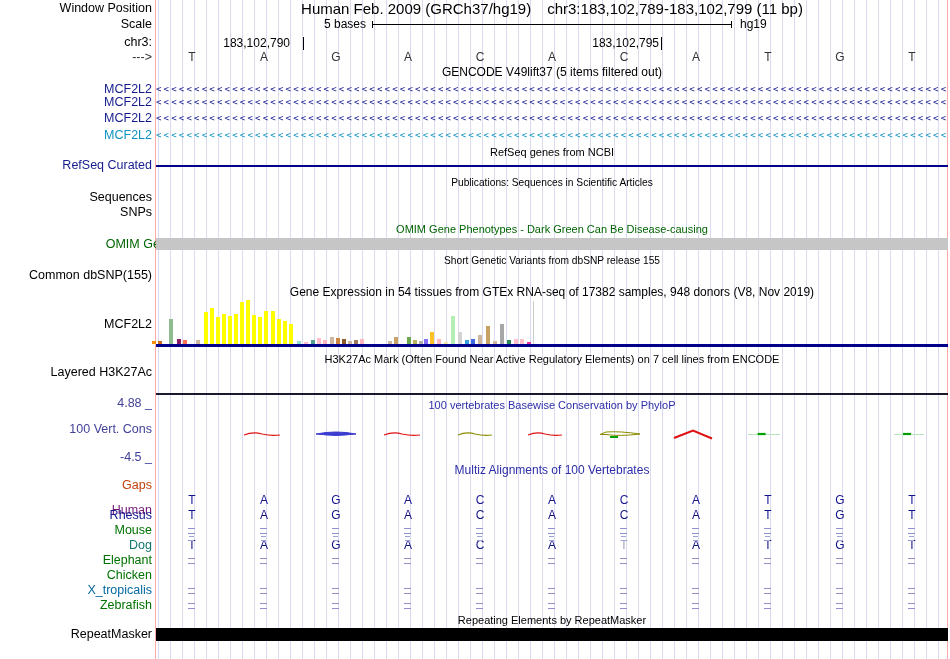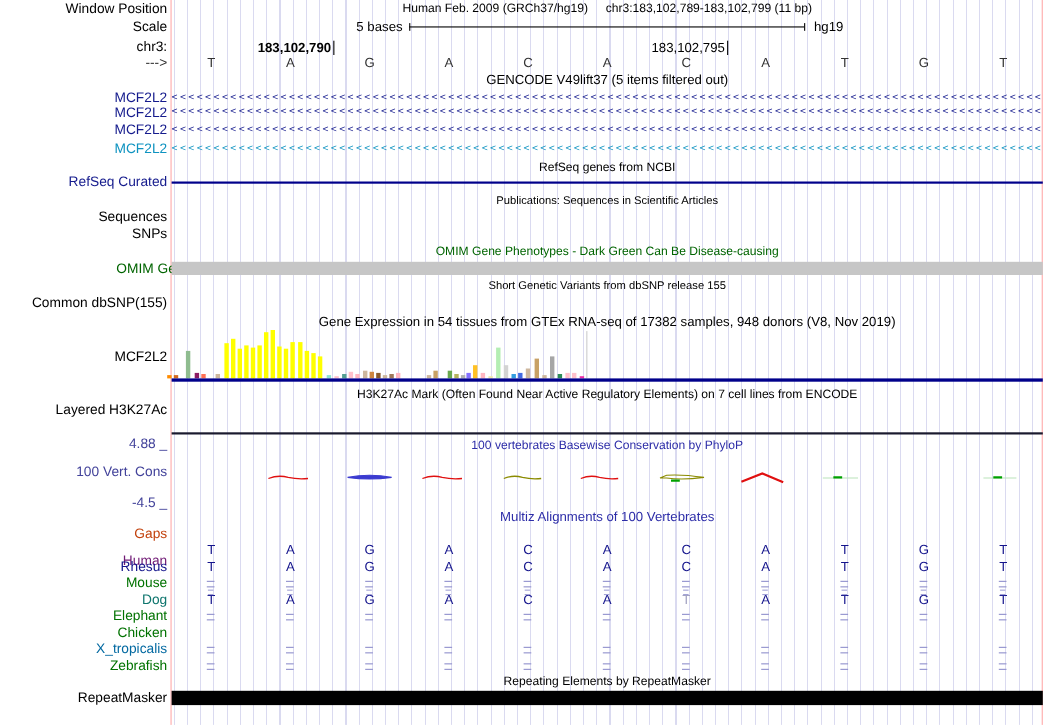--- a/index.html
+++ b/index.html
@@ -17,21 +17,21 @@
   .hline{left:156px;width:792px;}
   .tick{width:1px;height:13px;background:#000;}
   .num{font-size:12px;line-height:13px;text-align:right;}
   .base-cell{width:72px;text-align:center;font-size:12px;line-height:13px;color:#333;}
   .arrows{left:156px;width:792px;height:12px;overflow:hidden;white-space:nowrap;
     font-family:"DejaVu Sans Mono",monospace;font-size:9px;line-height:12px;letter-spacing:2.2px;}
   .mz-letter{width:72px;text-align:center;font-size:12px;line-height:13px;}
   .eq{width:7px;height:4px;border-top:1px solid #9090cc;border-bottom:1px solid #9090cc;}
   .gapmark{width:5px;height:3px;border-top:1px solid #a2a2d6;border-bottom:1px solid #a2a2d6;}
   .bar{width:4px;}
-  .hdr{font-size:11px;line-height:13px;white-space:nowrap;}
+  .hdr{font-size:15px;line-height:13px;white-space:nowrap;}
 </style>
 </head>
 <body>
 
 <div class="abs" id="gridlines"></div>
 <div class="abs pink-line" style="left:155px;"></div>
 <div class="abs pink-line" style="left:947px;"></div>
 
 <div class="abs llabel" style="top:2px;">Window Position</div>
 <div class="abs hdr" style="left:156px;top:2px;width:792px;text-align:center;">
@@ -39,21 +39,21 @@
 </div>
 
 <div class="abs llabel" style="top:18px;">Scale</div>
 <div class="abs" style="left:300px;top:18px;width:66px;text-align:right;font-size:12px;line-height:13px;">5 bases</div>
 <div class="abs" style="left:372px;top:24px;width:359px;height:1px;background:#000;"></div>
 <div class="abs" style="left:372px;top:21px;width:1px;height:7px;background:#000;"></div>
 <div class="abs" style="left:731px;top:21px;width:1px;height:7px;background:#000;"></div>
 <div class="abs" style="left:740px;top:18px;font-size:12px;line-height:13px;">hg19</div>
 
 <div class="abs llabel" style="top:36px;">chr3:</div>
-<div class="abs num" style="left:180px;top:37px;width:121px;font-weight:bold;">183,102,790</div>
+<div class="abs num" style="left:169px;top:37px;width:121px;">183,102,790</div>
 <div class="abs tick" style="left:303px;top:37px;"></div>
 <div class="abs num" style="left:538px;top:37px;width:121px;">183,102,795</div>
 <div class="abs tick" style="left:661px;top:37px;"></div>
 
 <div class="abs llabel" style="top:51px;color:#333;">---&gt;</div>
 <div class="abs" id="seq-row" style="left:0;top:51px;">
     <div class="abs base-cell" style="left: 156px; top: 0px;">T</div>
     <div class="abs base-cell" style="left: 228px; top: 0px;">A</div>
     <div class="abs base-cell" style="left: 300px; top: 0px;">G</div>
     <div class="abs base-cell" style="left: 372px; top: 0px;">A</div>

